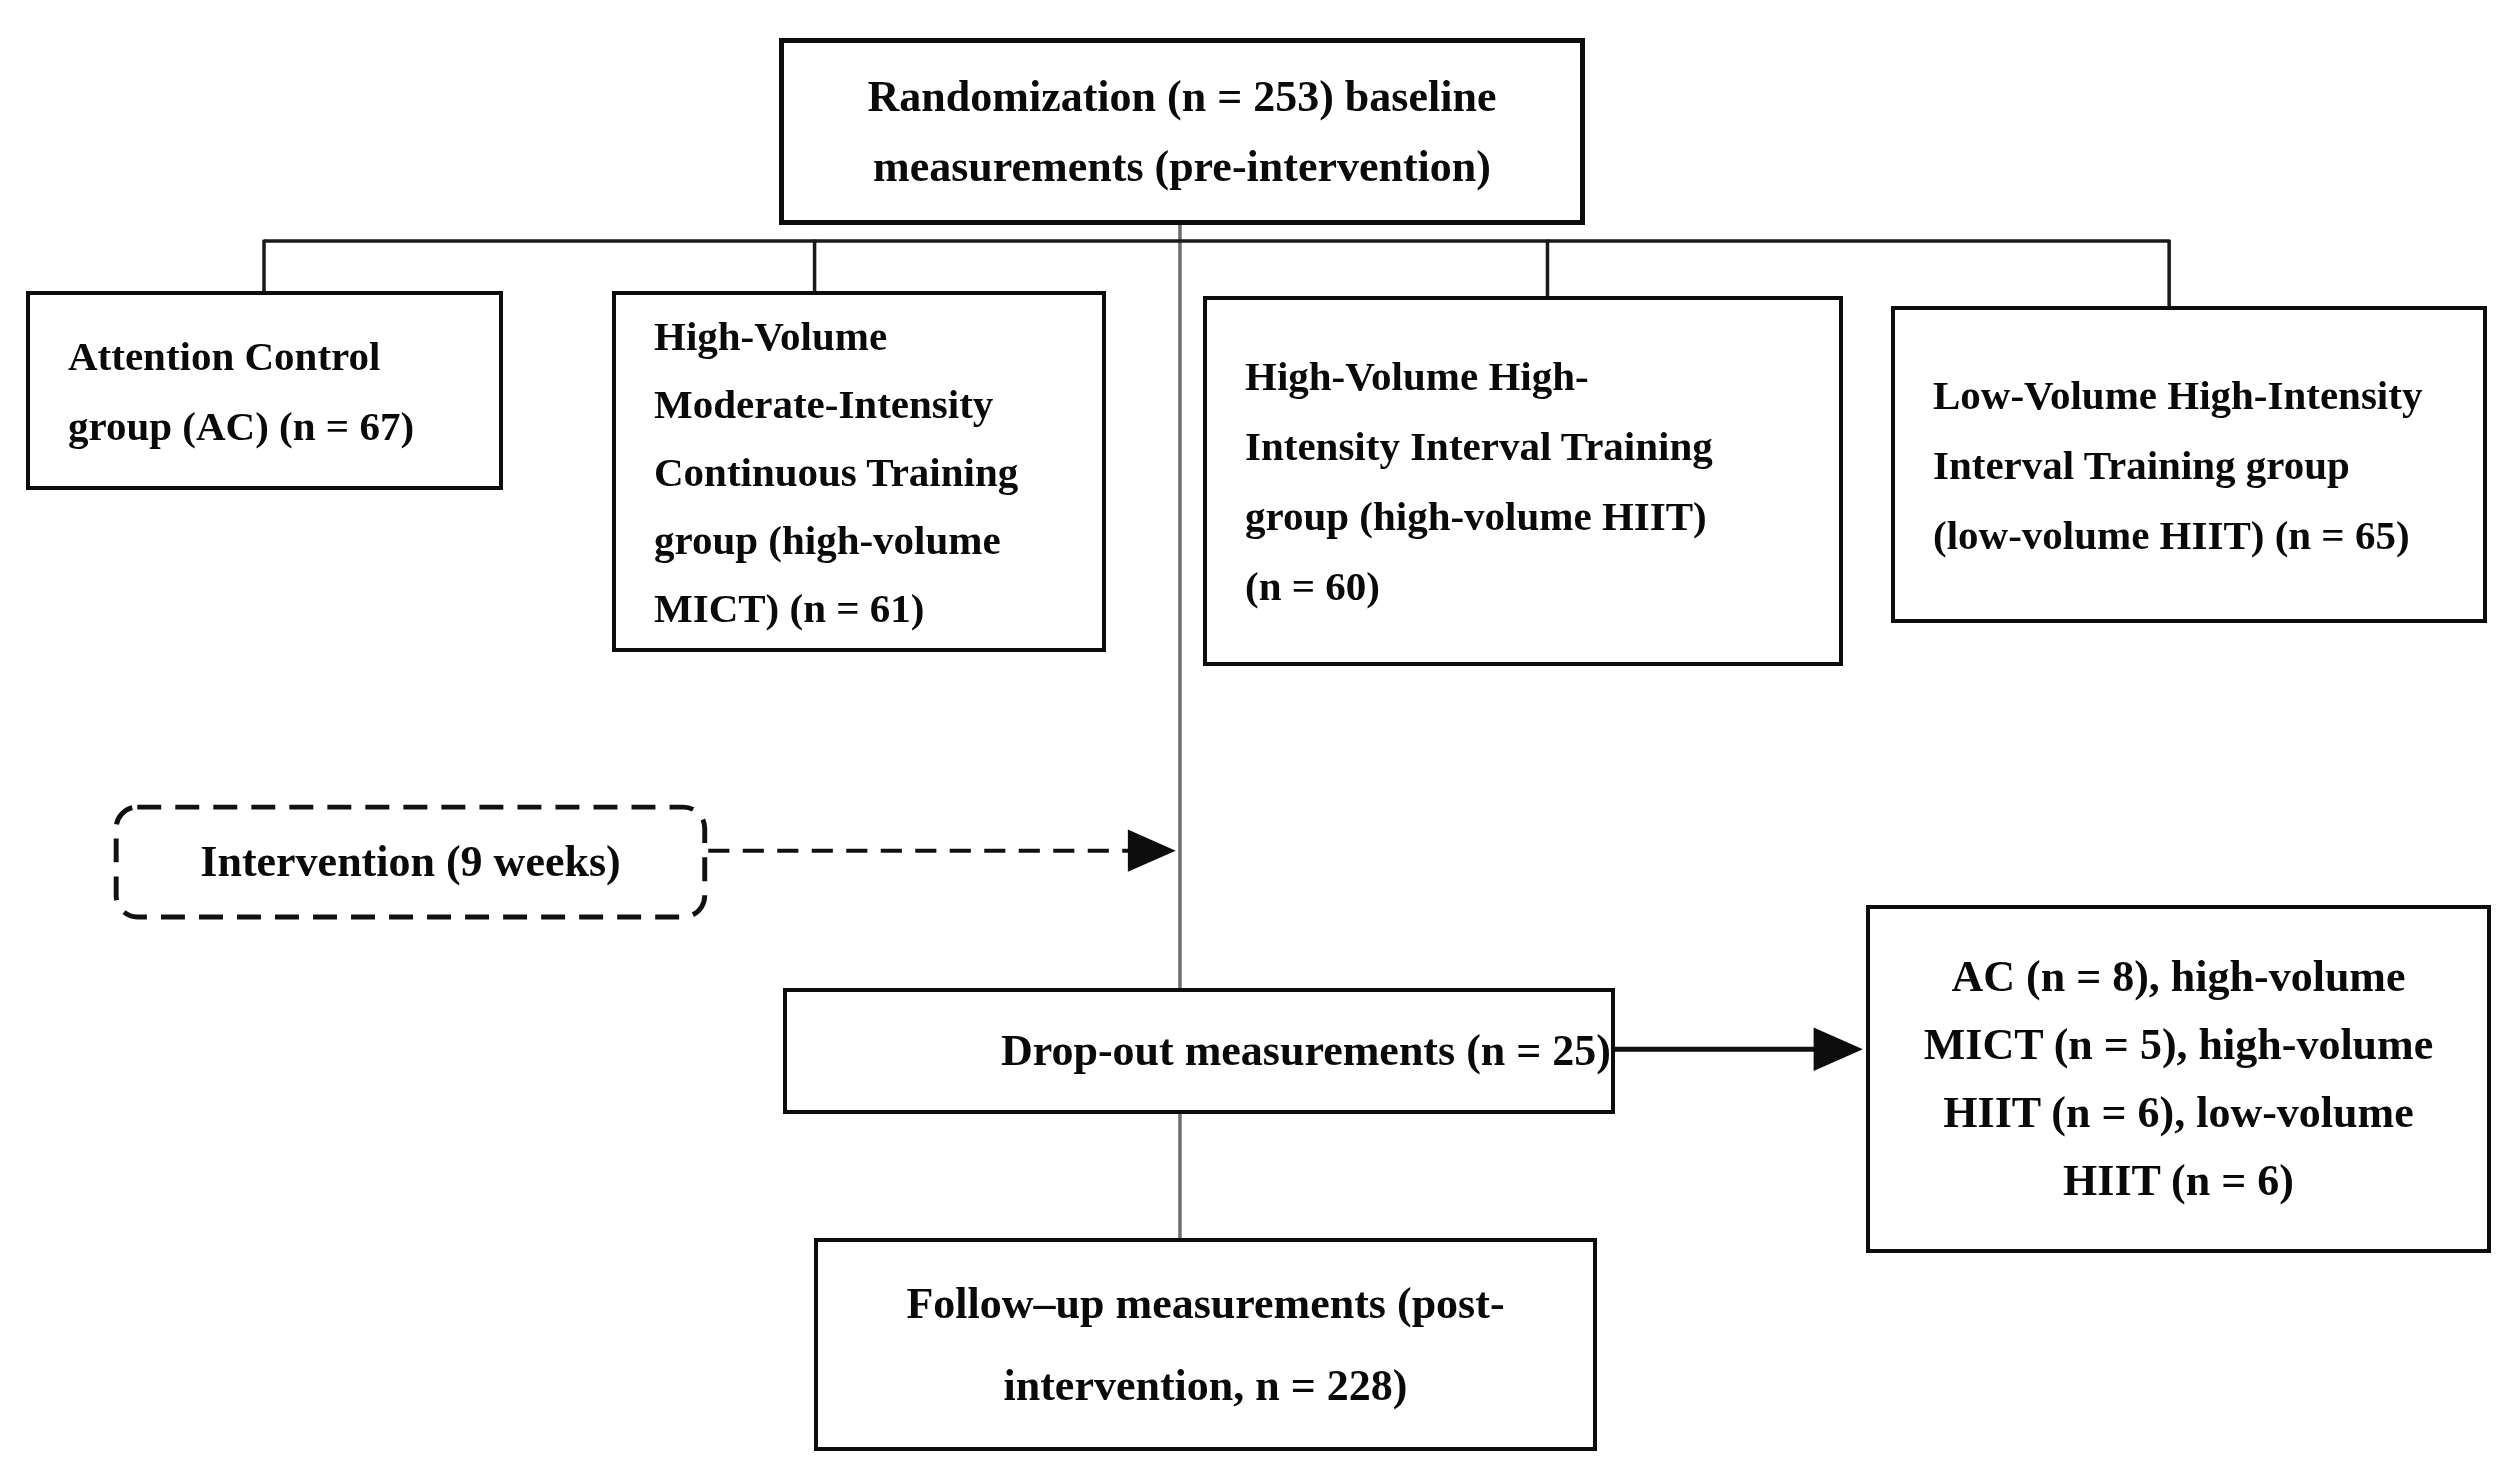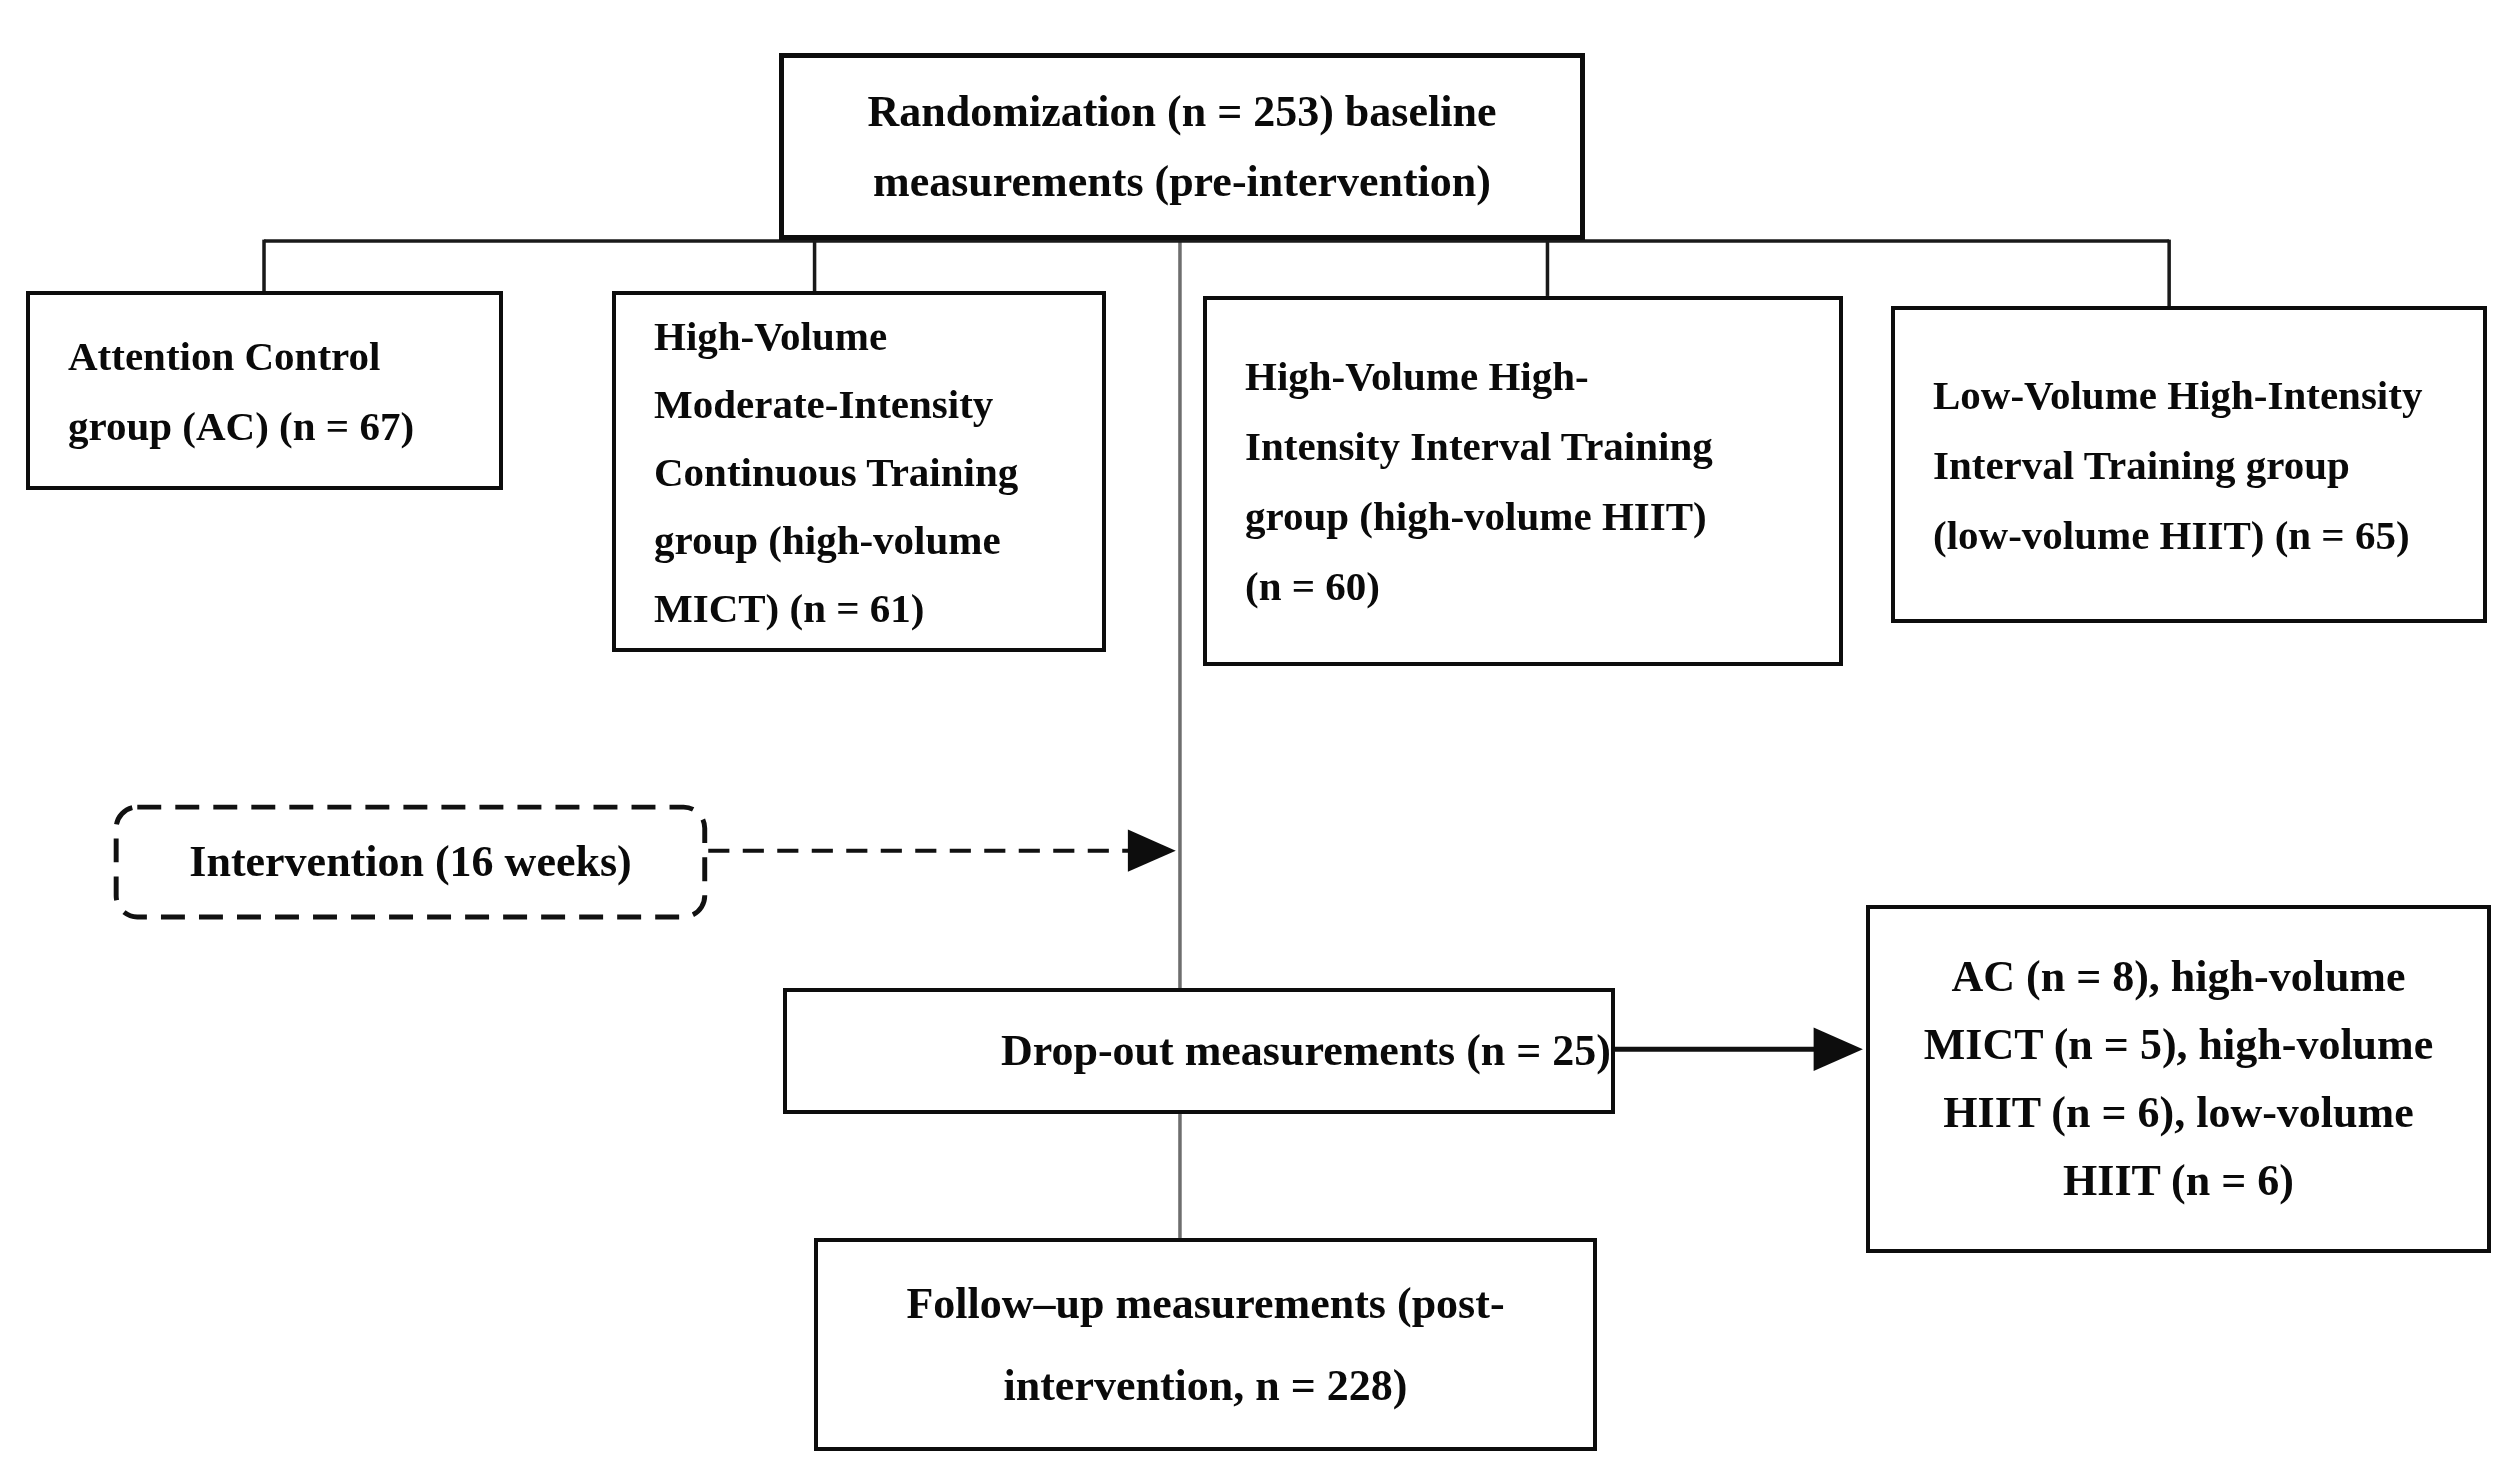--- a/index.html
+++ b/index.html
@@ -26,21 +26,21 @@
     display: flex;
     flex-direction: column;
     justify-content: center;
     font-size: 44px;
     line-height: 70px;
   }
   .box .ln { white-space: nowrap; }
   .center { align-items: center; text-align: center; }
   .left   { align-items: flex-start; text-align: left; padding-left: 38px; font-size: 41px; }
 
-  #randomization-box { left: 779px; top: 53px;  width: 806px; height: 187px; border-width: 5px; }
+  #randomization-box { left: 779px; top: 38px;  width: 806px; height: 187px; border-width: 5px; }
   #ac-box            { left: 26px;   top: 291px; width: 477px;  height: 199px; }
   #mict-box          { left: 568px;  top: 291px; width: 494px;  height: 361px; line-height: 68px; margin-left: 44px; }
   #hiit-high-box     { left: 1203px; top: 296px; width: 640px;  height: 370px; }
   #hiit-low-box      { left: 1891px; top: 306px; width: 596px;  height: 317px; }
   #intervention-box  { left: 113px;  top: 804px; width: 595px; height: 115px; border: none; background: transparent; }
   #dropout-box       { left: 783px; top: 988px; width: 832px; height: 126px; align-items: flex-end; }
   #dropout-detail-box{ left: 1866px; top: 905px; width: 625px; height: 348px; line-height: 68px; }
   #followup-box      { left: 814px; top: 1238px; width: 783px; height: 213px; gap: 12px; }
 </style>
 </head>
@@ -94,21 +94,21 @@
     <div class="ln">(n = 60)</div>
   </div>
 
   <div class="box left" id="hiit-low-box">
     <div class="ln">Low-Volume High-Intensity</div>
     <div class="ln">Interval Training group</div>
     <div class="ln">(low-volume HIIT) (n = 65)</div>
   </div>
 
   <div class="box center" id="intervention-box">
-    <div class="ln">Intervention (16 weeks)</div>
+    <div class="ln">Intervention (9 weeks)</div>
   </div>
 
   <div class="box center" id="dropout-box">
     <div class="ln">Drop-out measurements (n = 25)</div>
   </div>
 
   <div class="box center" id="dropout-detail-box">
     <div class="ln">AC (n = 8), high-volume</div>
     <div class="ln">MICT (n = 5), high-volume</div>
     <div class="ln">HIIT (n = 6), low-volume</div>

